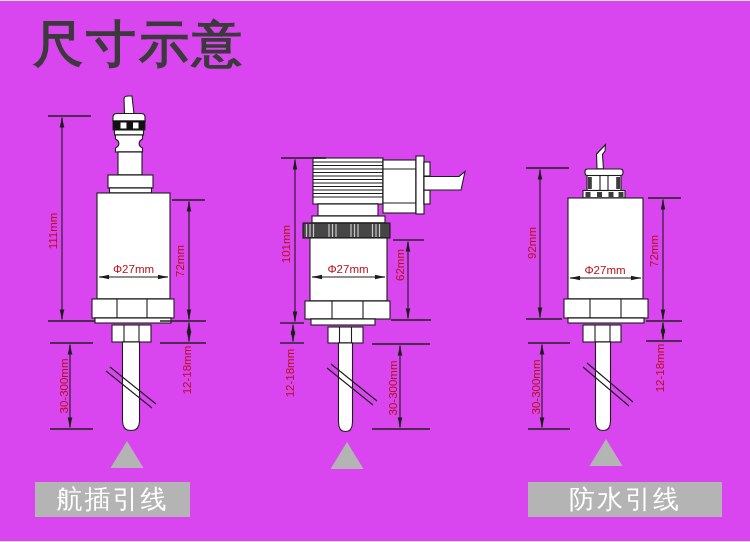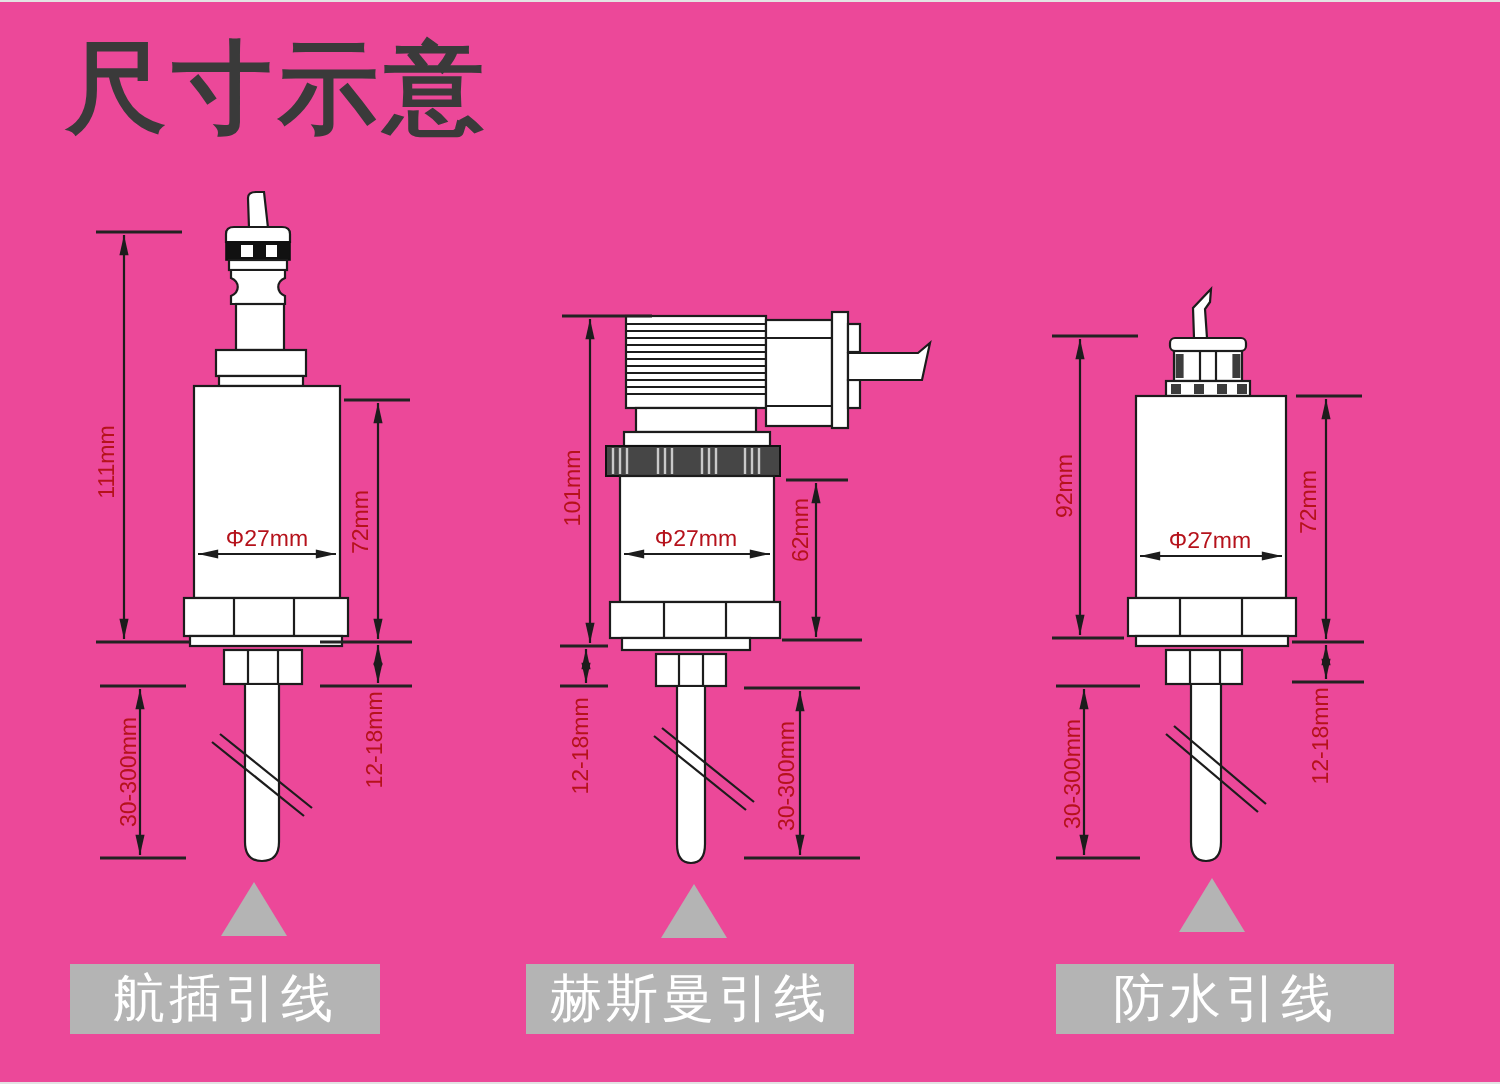--- a/index.html
+++ b/index.html
@@ -1,19 +1,19 @@
 <!DOCTYPE html>
 <html><head>
 <meta charset="utf-8">
 <style>
   html,body{margin:0;padding:0;background:#fff;}
   .page{
     position:relative;
     width:750px;height:542px;
-    background:#ec4899;
+    background:#d946ef;
     overflow:hidden;
     font-family:"Liberation Sans", sans-serif;
     border-top:1px solid #e3e3e3;
     border-bottom:1px solid #e3e3e3;
     box-sizing:border-box;
   }
   .title{
     position:absolute;left:33px;top:10px;
     font-size:50px;font-weight:bold;color:#3a3a3a;
     letter-spacing:3px;
@@ -238,20 +238,17 @@
       <line class="dim" x1="663" y1="321.5" x2="663" y2="338.5"></line>
       <text class="dtext" transform="rotate(-90 664 367)" x="664" y="367" text-anchor="middle">12-18mm</text>
 
       <path class="tri" d="M606,438 L589.5,465 L622.5,465 Z"></path>
     </g>
   </svg>
 
   <div class="label-box" style="left:35px;width:155px;">
     <span>航插引线</span>
   </div>
-  <div class="label-box" style="left:263px;width:164px;">
-    <span>赫斯曼引线</span>
-  </div>
-  <div class="label-box" style="left:528px;width:169px;">
+  <div class="label-box" style="left:528px;width:194px;">
     <span>防水引线</span>
   </div>
 
 </div>
 
 </body></html>

